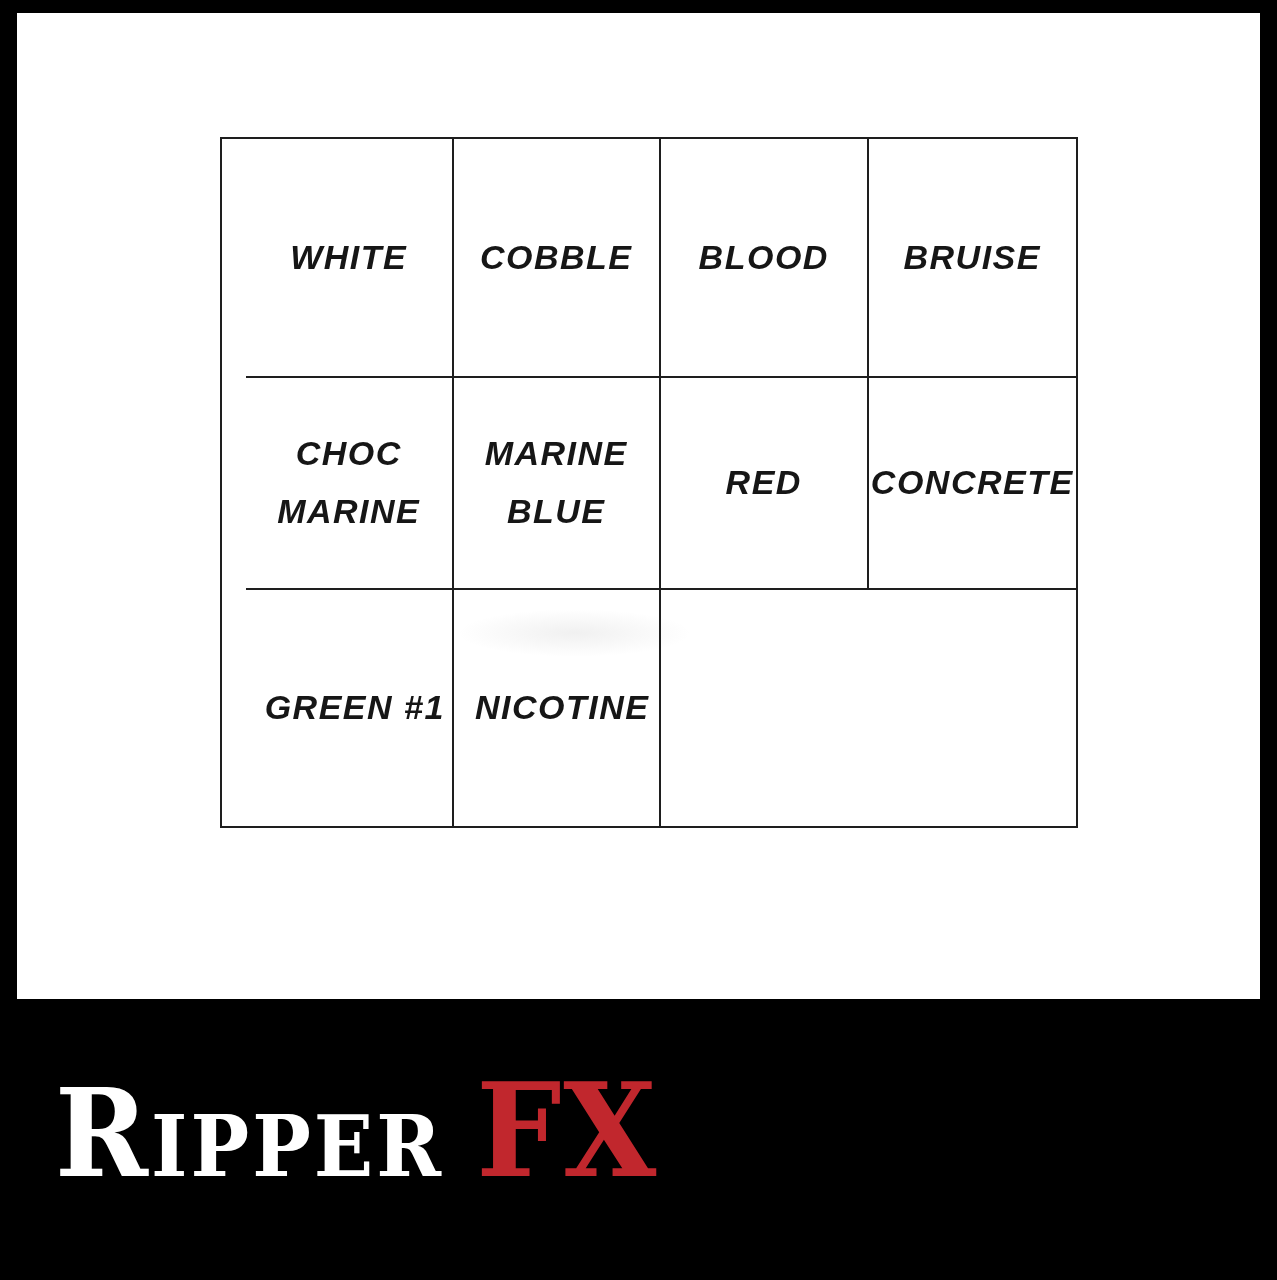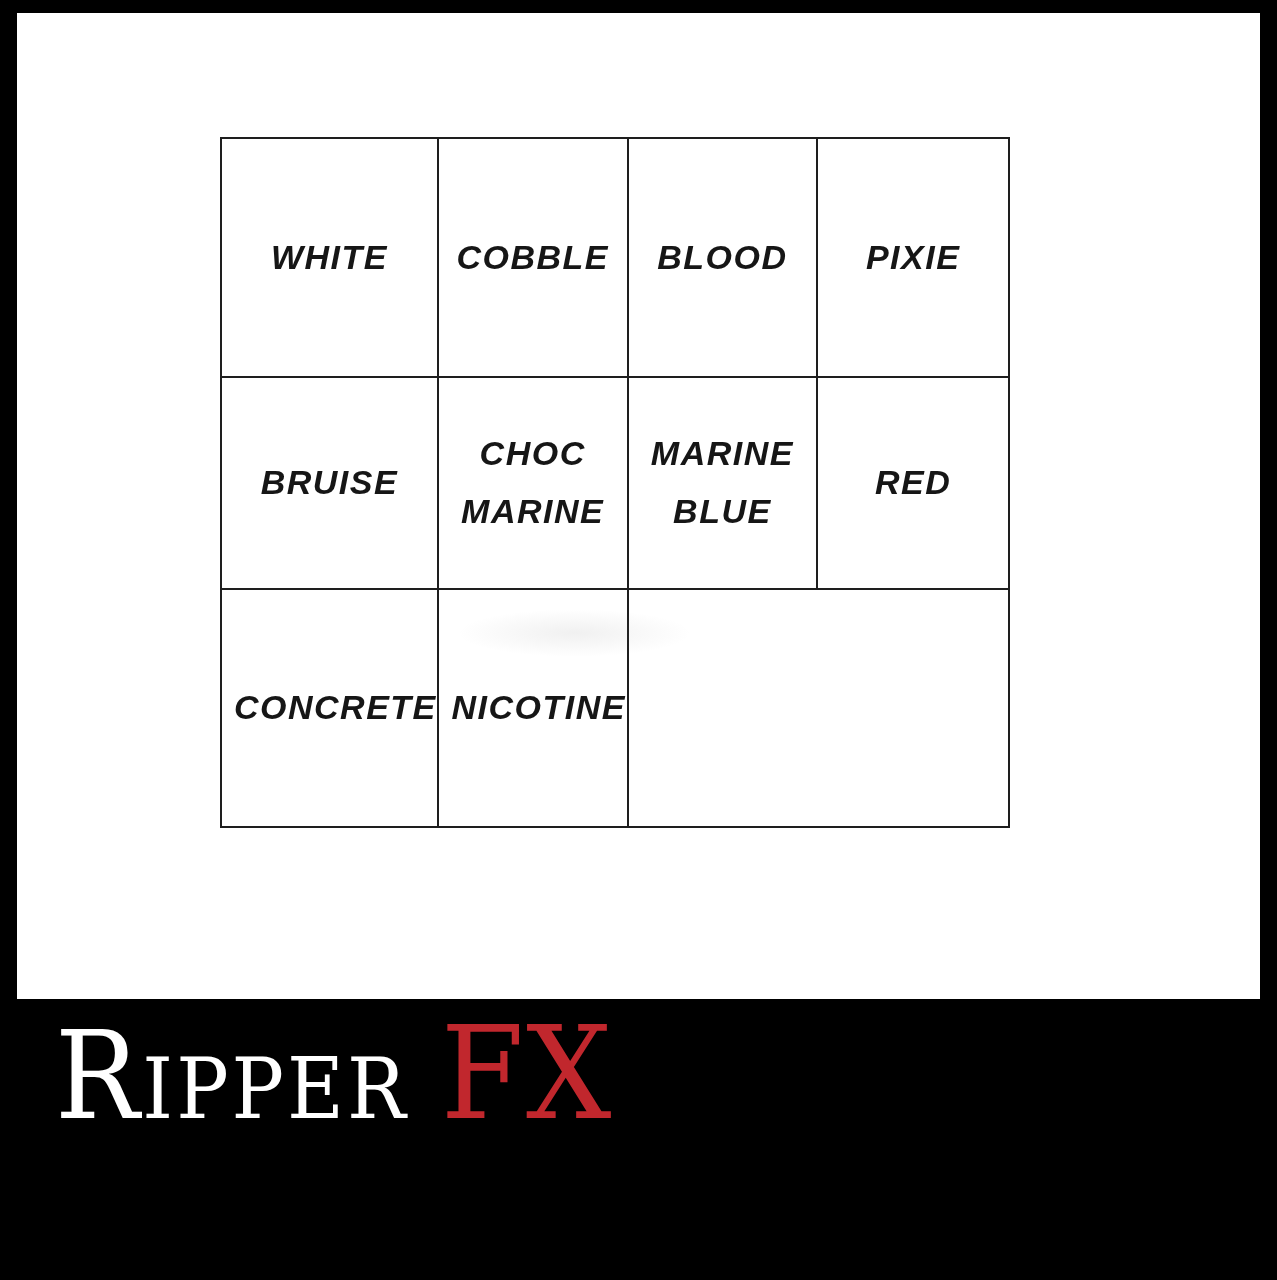--- a/index.html
+++ b/index.html
@@ -21,28 +21,29 @@
     top: 13px;
     width: 1243px;
     height: 986px;
     background: #ffffff;
   }
   
   .grid {
     position: absolute;
     left: 203px;
     top: 124px;
-    width: 790px;
+    width: 858px;
     height: 691px;
     box-sizing: border-box;
     border: 2px solid #1e1e1e;
     display: grid;
     grid-template-columns: repeat(4, 1fr);
     grid-template-rows: 239px 212px 236px;
     background: #ffffff;
+    padding-left: 24px;
   }
   .cell {
     box-sizing: border-box;
     border-right: 2px solid #1e1e1e;
     border-bottom: 2px solid #1e1e1e;
     display: flex;
     align-items: center;
     justify-content: center;
   }
   .cell:nth-child(4n) { border-right: 0; }
@@ -65,24 +66,24 @@
     top: 596px;
     width: 235px;
     height: 48px;
     background: radial-gradient(ellipse at center, rgba(110,110,110,0.10) 0%, rgba(110,110,110,0.0) 70%);
     pointer-events: none;
   }
   
   .logo {
     position: absolute;
     left: 55px;
-    top: 1005px;
+    top: 1062px;
     line-height: 1.15;
     font-family: "DejaVu Serif", serif;
-    font-weight: 400;
+    font-weight: 700;
     font-variant: small-caps;
     white-space: nowrap;
   }
   .logo-brand {
     display: inline-block;
     color: #ffffff;
     font-size: 112px;
     letter-spacing: 3px;
     transform: scaleY(1.08);
   }
@@ -103,40 +104,40 @@
     <div class="cell">
       <span class="cell-label">WHITE</span>
     </div>
     <div class="cell">
       <span class="cell-label">COBBLE</span>
     </div>
     <div class="cell">
       <span class="cell-label">BLOOD</span>
     </div>
     <div class="cell">
-      <span class="cell-label">PIXIE</span>
-    </div>
-    <div class="cell">
       <span class="cell-label">BRUISE</span>
     </div>
     <div class="cell">
       <span class="cell-label">CHOC
 MARINE</span>
     </div>
     <div class="cell">
       <span class="cell-label">MARINE
 BLUE</span>
     </div>
     <div class="cell">
       <span class="cell-label">RED</span>
     </div>
     <div class="cell">
       <span class="cell-label">CONCRETE</span>
     </div>
     <div class="cell">
+      <span class="cell-label">GREEN #1</span>
+    </div>
+    <div class="cell">
       <span class="cell-label">NICOTINE</span>
     </div>
   </div>
   <div class="smudge"></div>
 </div>
 
 <div class="logo">
   <span class="logo-brand">Ripper</span><span class="logo-suffix">FX</span>
 </div>
 

